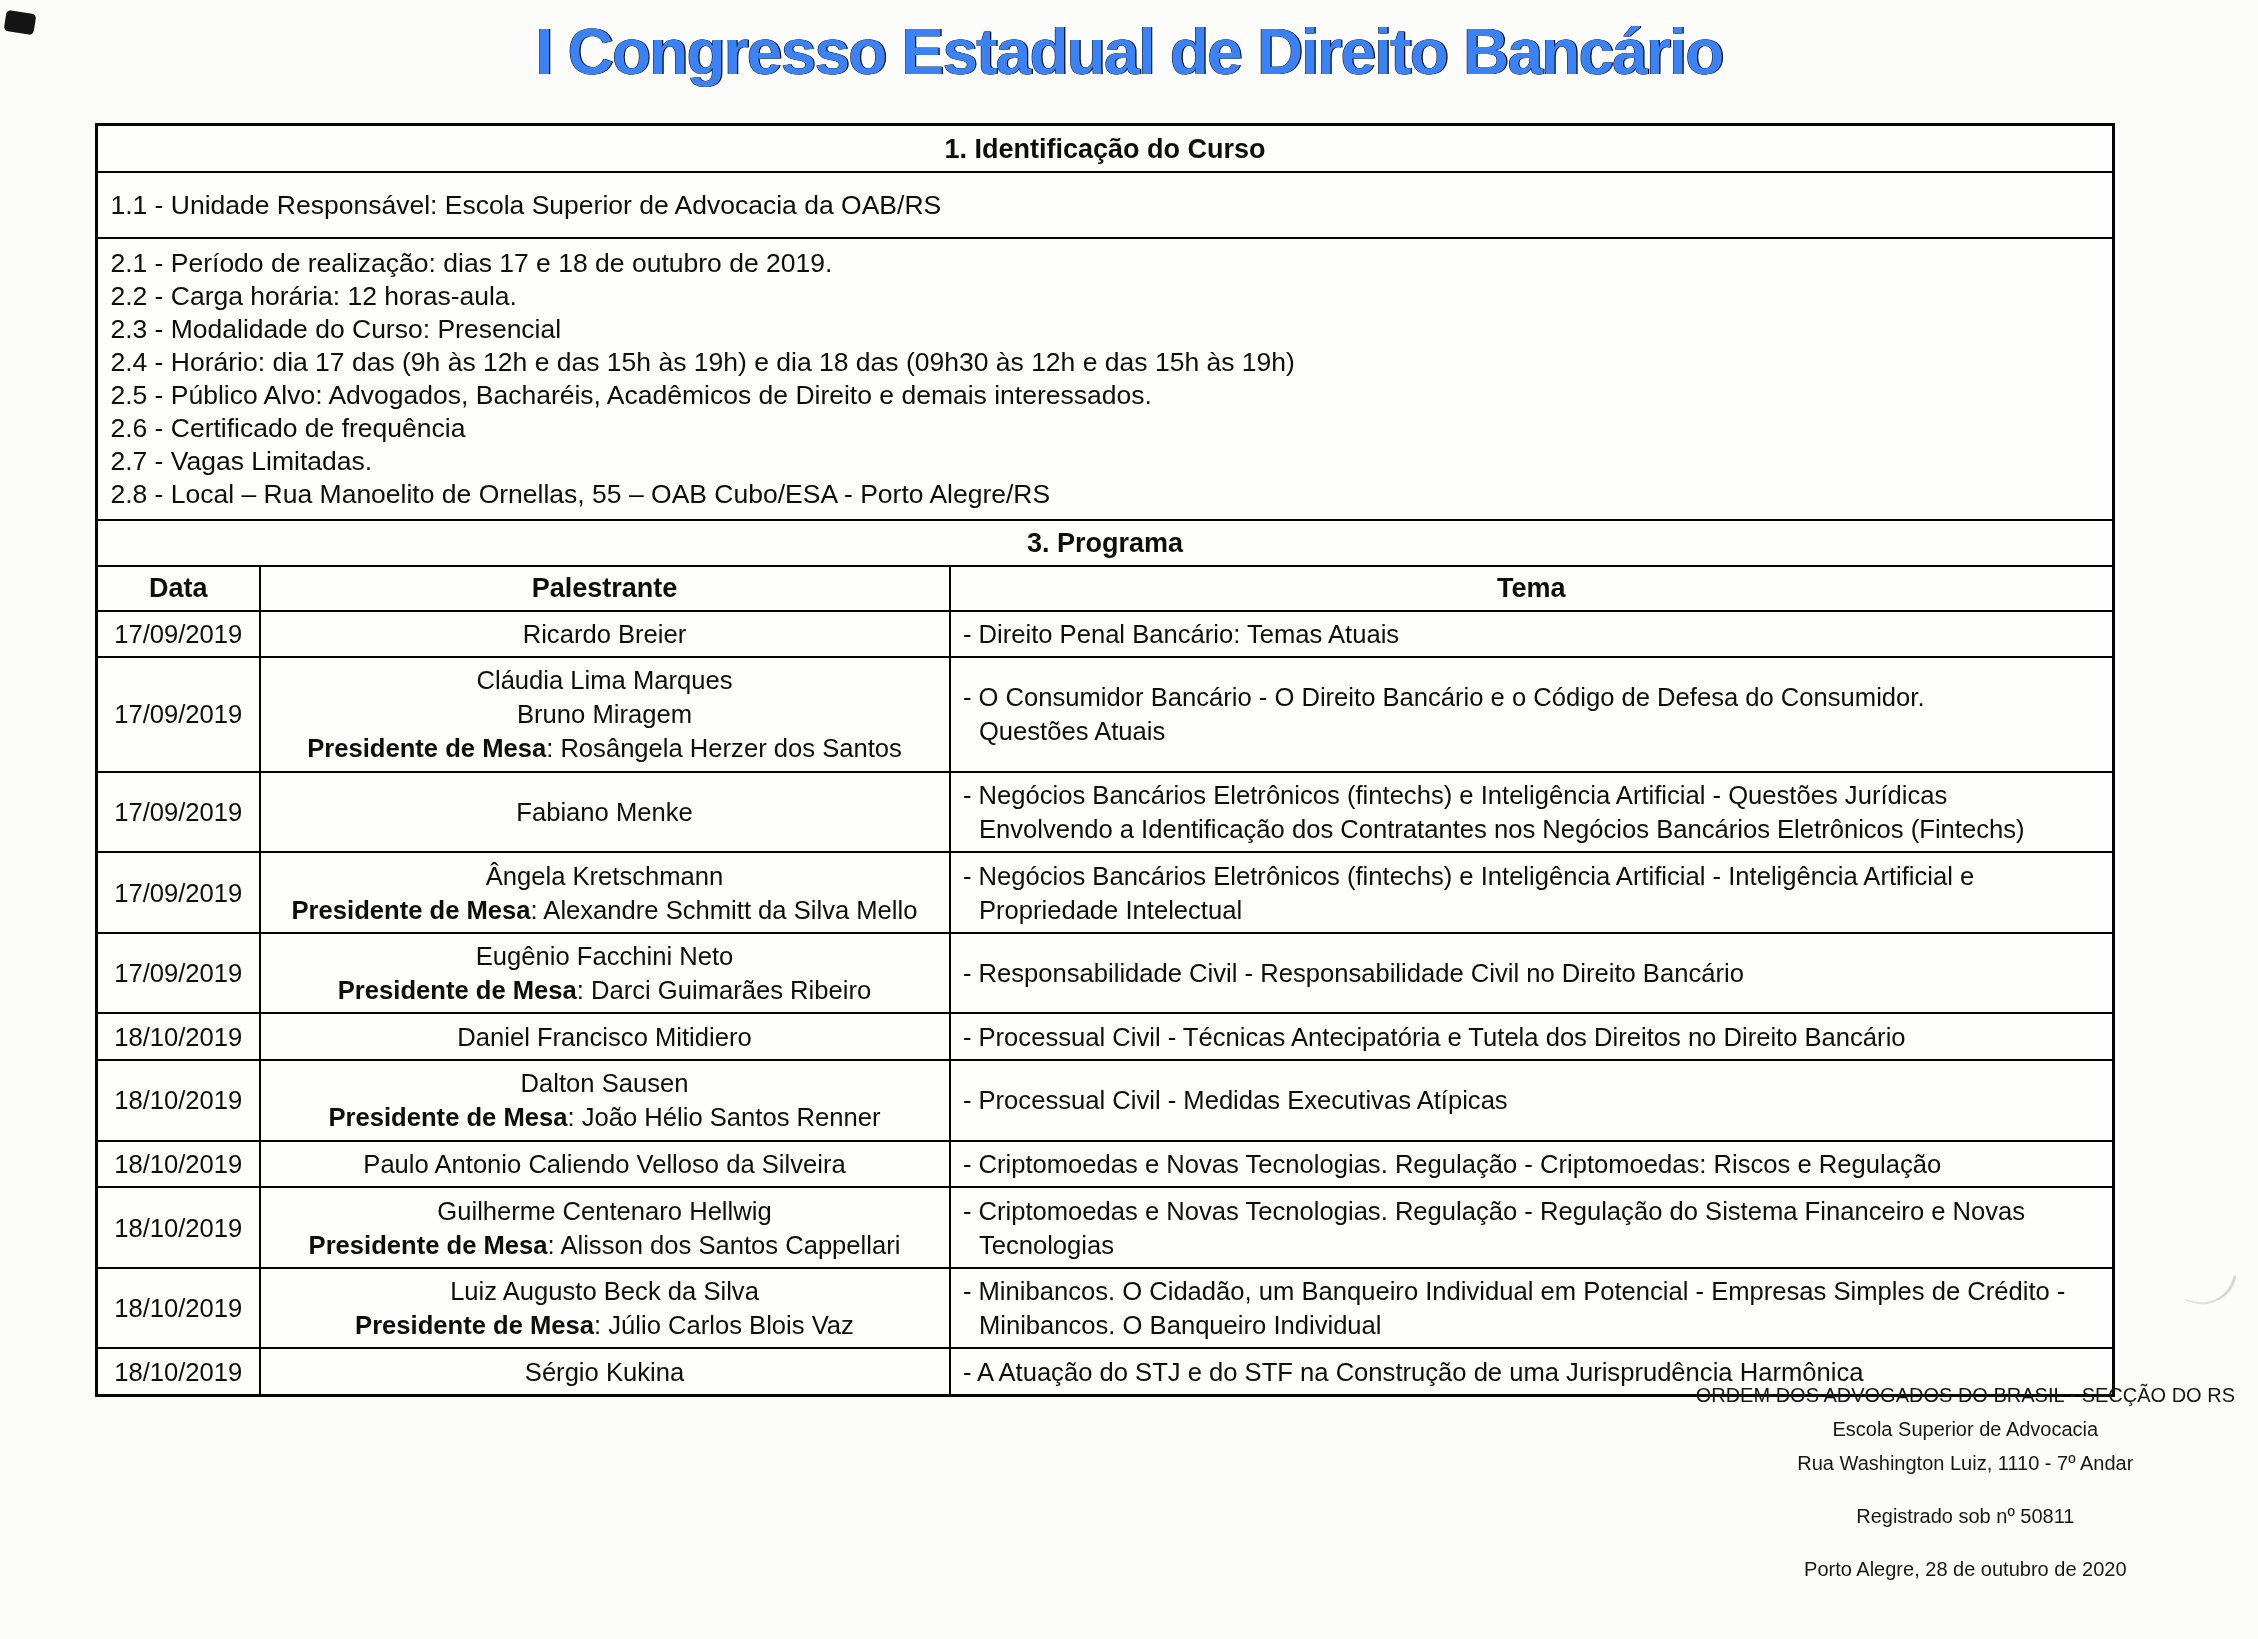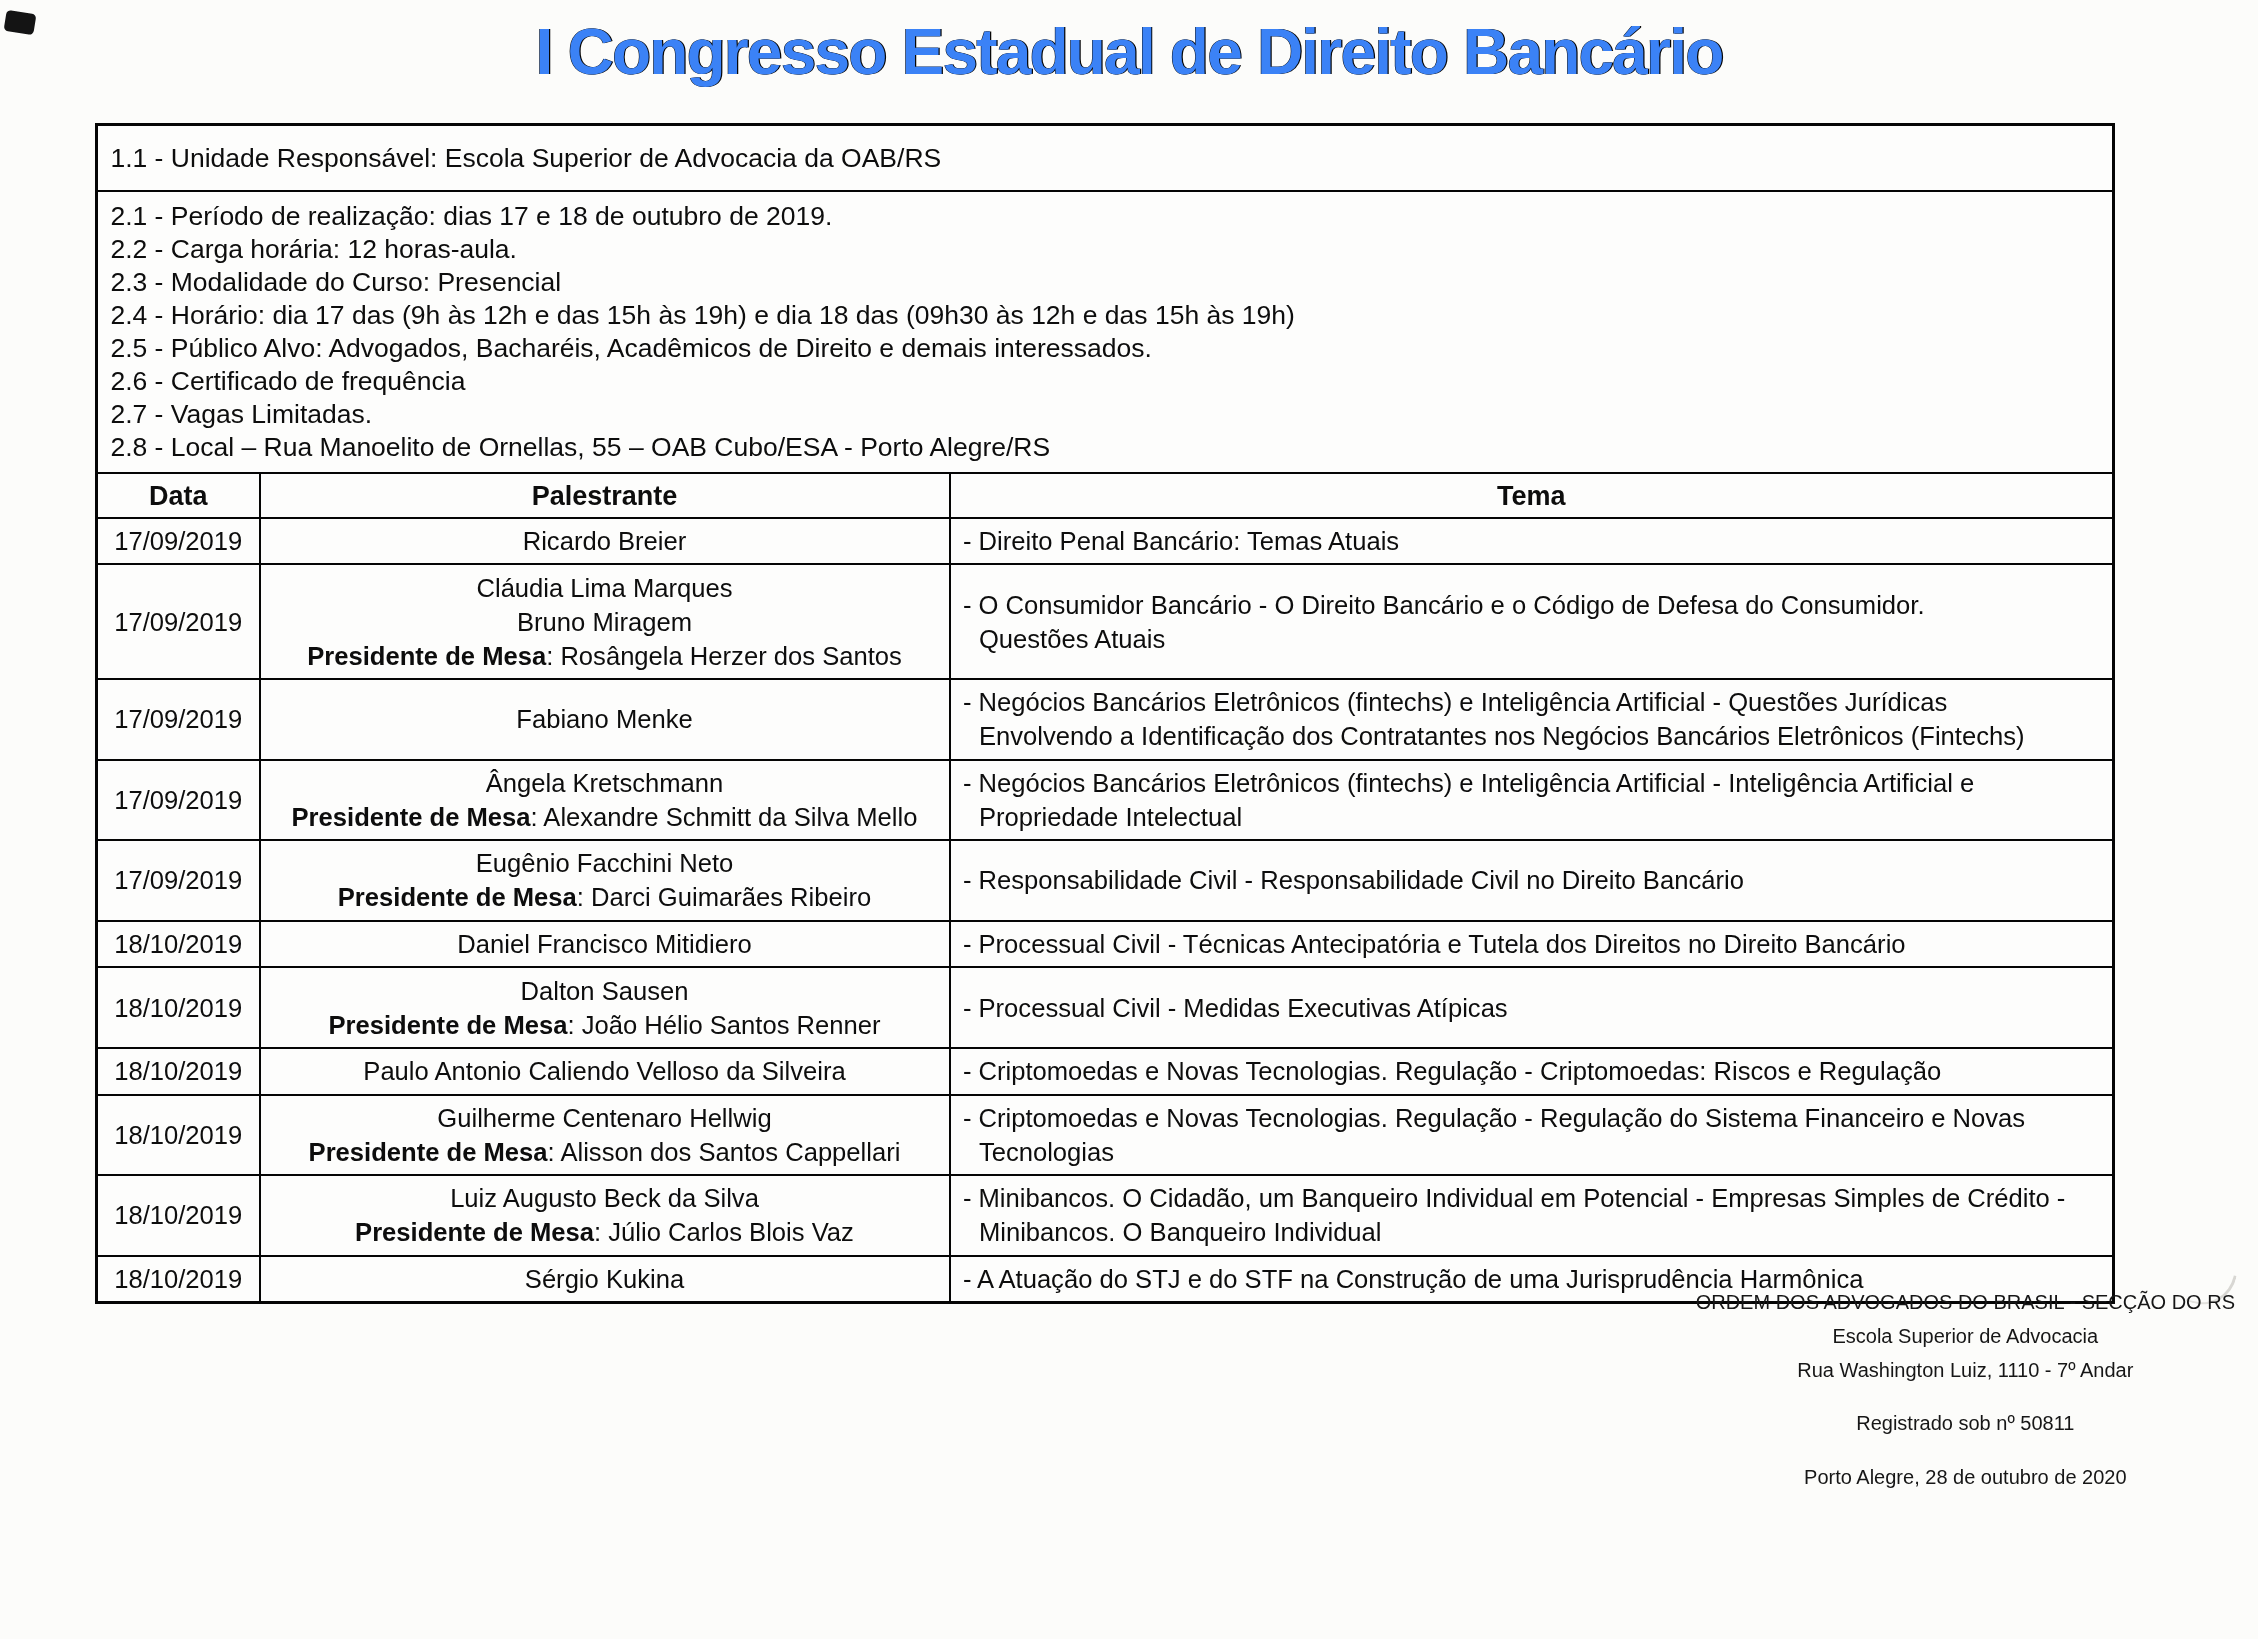--- a/index.html
+++ b/index.html
@@ -116,35 +116,41 @@
 <div class="page-title">I Congresso Estadual de Direito Bancário</div>
 
 <table class="doc">
   <colgroup>
     <col style="width:163px">
     <col style="width:690px">
     <col>
   </colgroup>
   <tbody>
     <tr>
+      <td class="sec-hdr" colspan="3">1. Identificação do Curso</td>
+    </tr>
+    <tr>
       <td class="s1-item" colspan="3">1.1 - Unidade Responsável: Escola Superior de Advocacia da OAB/RS</td>
     </tr>
     <tr>
       <td class="s2-items" colspan="3">
         <div class="s2-line">2.1 - Período de realização: dias 17 e 18 de outubro de 2019.</div>
         <div class="s2-line">2.2 - Carga horária: 12 horas-aula.</div>
         <div class="s2-line">2.3 - Modalidade do Curso: Presencial</div>
         <div class="s2-line">2.4 - Horário:  dia 17 das (9h às 12h e das 15h às 19h) e dia 18 das (09h30 às 12h e das 15h às 19h)</div>
         <div class="s2-line">2.5 - Público Alvo:  Advogados, Bacharéis, Acadêmicos de Direito e demais interessados.</div>
         <div class="s2-line">2.6 - Certificado de frequência</div>
         <div class="s2-line">2.7 - Vagas Limitadas.</div>
         <div class="s2-line">2.8 - Local – Rua Manoelito de Ornellas, 55 – OAB Cubo/ESA - Porto Alegre/RS</div>
       </td>
     </tr>
     <tr>
+      <td class="sec-hdr" colspan="3">3. Programa</td>
+    </tr>
+    <tr>
       <td class="col-hdr">Data</td>
       <td class="col-hdr">Palestrante</td>
       <td class="col-hdr">Tema</td>
     </tr>
   </tbody>
   <tbody>
       <tr>
         <td class="date-cell">17/09/2019</td>
         <td class="spk-cell">
           <div>Ricardo Breier</div>

